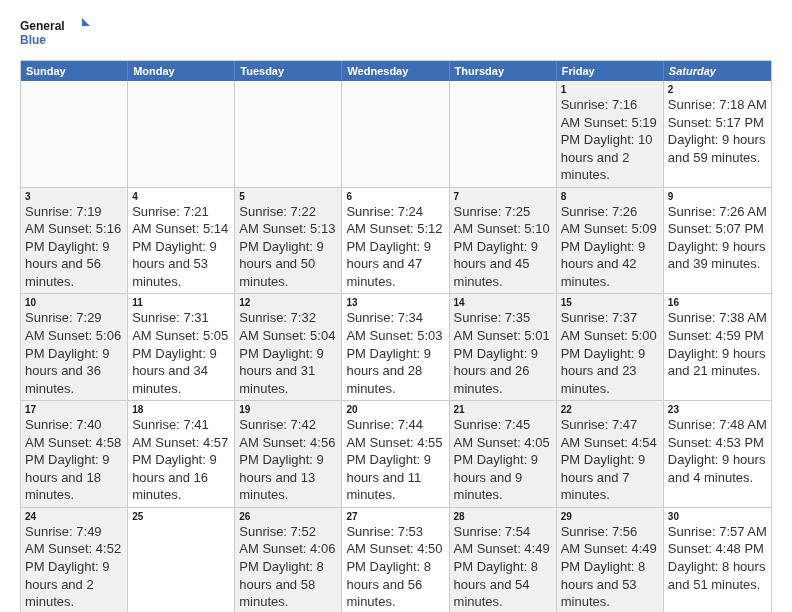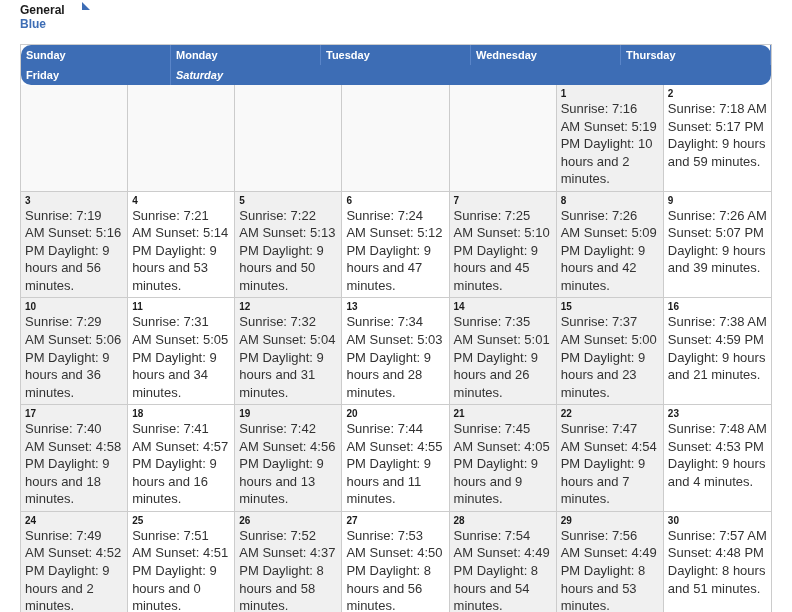--- a/index.html
+++ b/index.html
@@ -6,21 +6,21 @@
     body {
       font-family: Arial, sans-serif;
       background: #fff;
       width: 792px;
       height: 612px;
       overflow: hidden;
     }
     .page {
       width: 792px;
       height: 480px;
-      padding: 0 20px 10px 20px;
+      padding: 16px 20px 10px 20px;
       display: flex;
       flex-direction: column;
     }
     .header {
       display: flex;
       justify-content: space-between;
       align-items: flex-start;
       margin-bottom: 8px;
     }
     .logo {
@@ -40,23 +40,22 @@
       color: #333;
     }
     .calendar {
       flex: 1;
       display: flex;
       flex-direction: column;
       border: 1px solid #ccc;
     }
     .cal-header-row {
       display: grid;
-      grid-template-columns: repeat(5, 1fr);
+      grid-template-columns: repeat(7, 1fr);
       background: #3d6db5;
-      border-radius: 10px;
     }
     .cal-header-cell {
       color: #fff;
       font-size: 11px;
       font-weight: bold;
       padding: 4px 5px;
       text-align: left;
       border-right: 1px solid #5a85c8;
     }
     .cal-header-cell:last-child { border-right: none; font-style: italic; }
@@ -303,29 +302,25 @@
         <div class="cal-row">
           <div class="cal-cell shaded">
             <span class="day-num">24</span>
             <div class="cell-text">Sunrise: 7:49 AM
 Sunset: 4:52 PM
 Daylight: 9 hours
 and 2 minutes.</div>
           </div>
           <div class="cal-cell">
             <span class="day-num">25</span>
-            <div class="cell-text">Sunrise: 7:51 AM
-Sunset: 4:51 PM
-Daylight: 9 hours
-and 0 minutes.</div>
           </div>
           <div class="cal-cell shaded">
             <span class="day-num">26</span>
             <div class="cell-text">Sunrise: 7:52 AM
-Sunset: 4:37 PM
+Sunset: 4:06 PM
 Daylight: 8 hours
 and 58 minutes.</div>
           </div>
           <div class="cal-cell">
             <span class="day-num">27</span>
             <div class="cell-text">Sunrise: 7:53 AM
 Sunset: 4:50 PM
 Daylight: 8 hours
 and 56 minutes.</div>
           </div>

